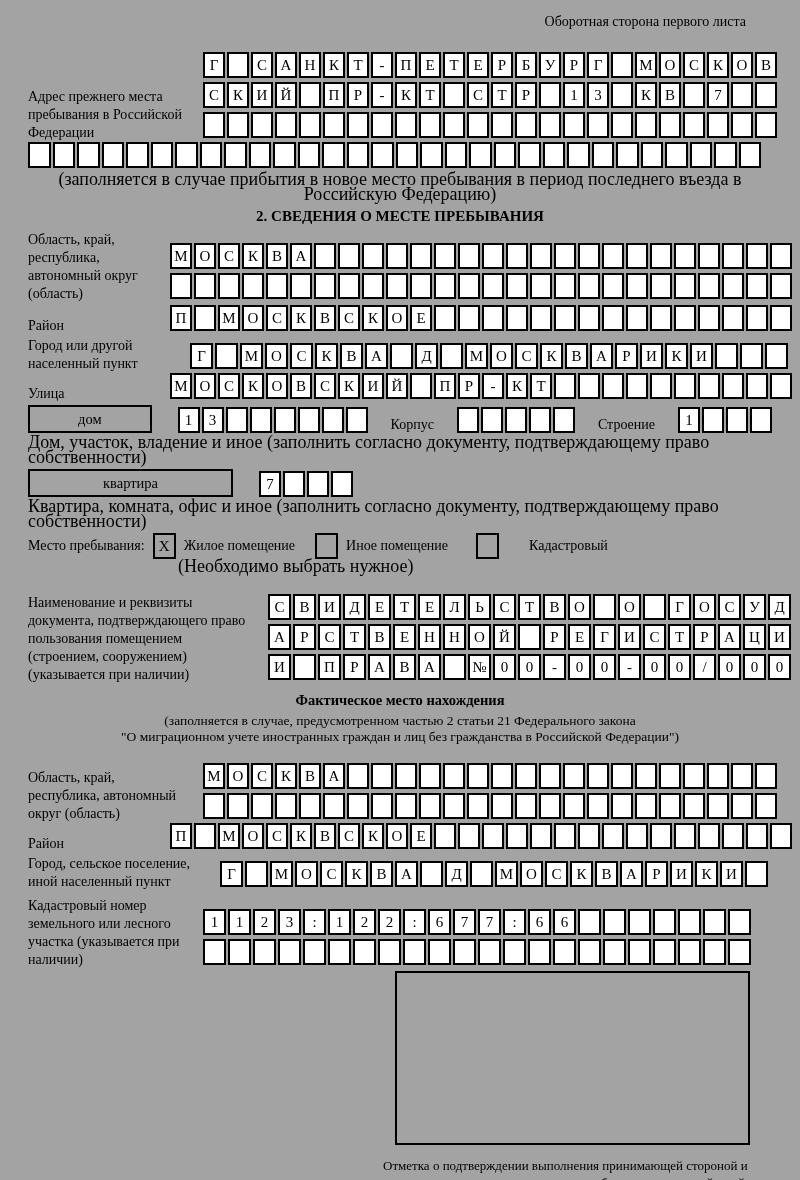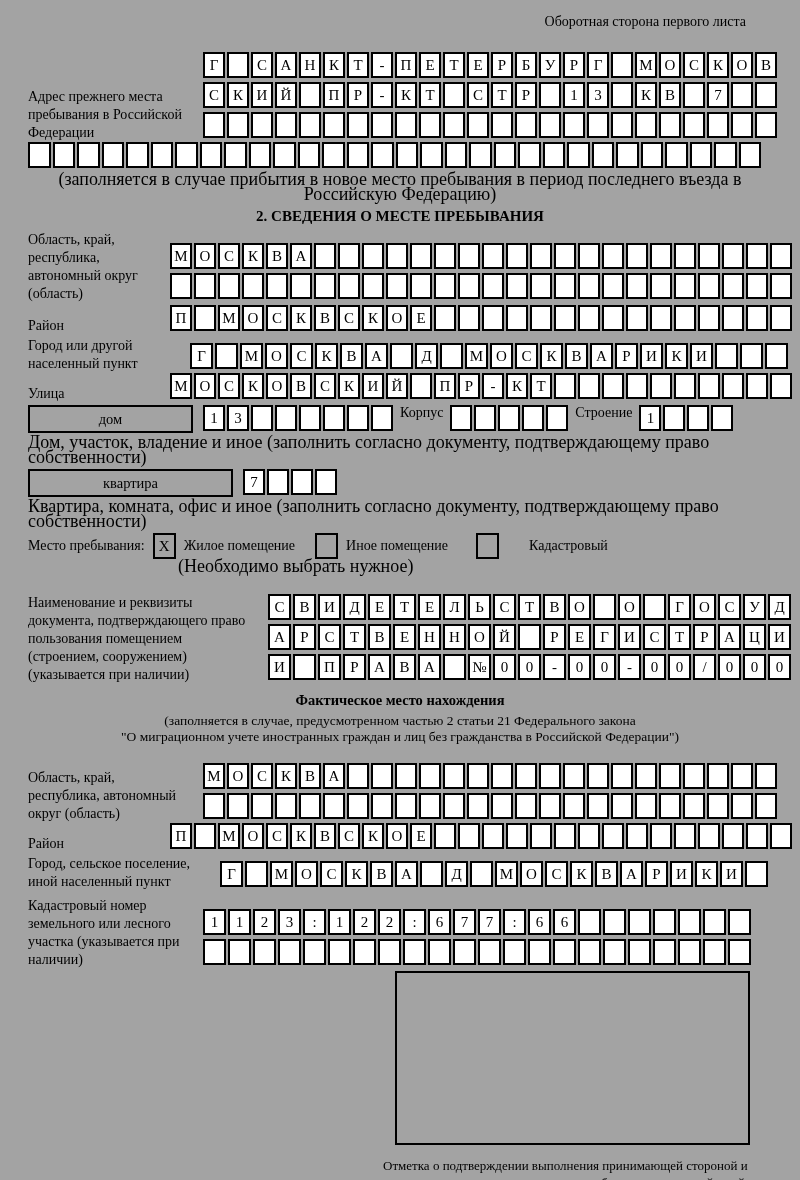--- a/index.html
+++ b/index.html
@@ -27,21 +27,21 @@
 
   .caption { font-size:18px; line-height:15px; }
   .caption.center { text-align:center; }
   .title { font-size:15px; font-weight:bold; text-align:center; margin:6px 0 4px 0; }
   .subtitle { font-size:13.5px; text-align:center; line-height:16px; }
 
   .widebox {
     height:28px; border:2px solid #000; display:flex;
     align-items:center; justify-content:center; font-size:14.5px;
   }
-  .inline-row { display:flex; align-items:flex-start; }
+  .inline-row { display:flex; align-items:flex-end;gap:16px; }
   .inline-label { font-size:14px; padding:0 7px; white-space:nowrap; }
   .checkbox {
     width:23px; height:26px; border:2px solid #000; display:inline-flex;
     align-items:center; justify-content:center; font-size:15px; margin:0 8px;
   }
   .mesto-row { display:flex; align-items:center; font-size:14px; margin-top:4px; }
   .stamp-area { margin-left:367px; margin-top:2px; width:358px; }
   .stamp-box { width:355px; height:174px; border:2px solid #000; }
   .stamp-caption { width:378px; margin-left:-12px; margin-top:13px; text-align:left; font-size:13px; line-height:16.5px; }
   .mt2{margin-top:2px;} .mt4{margin-top:4px;} .mt6{margin-top:18px;} .mt8{margin-top:8px;}

